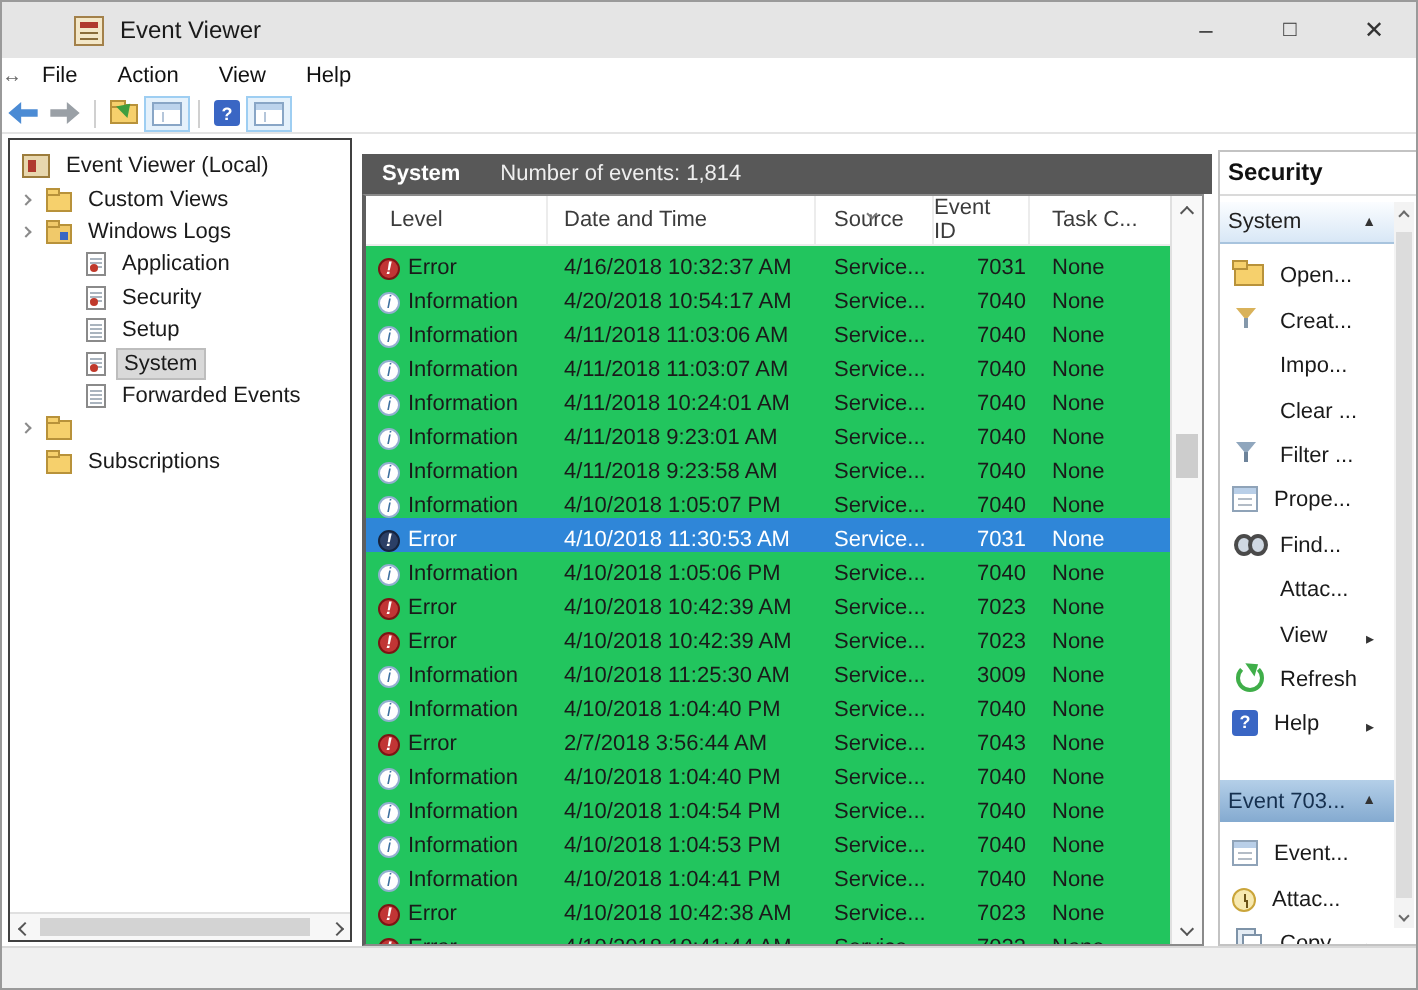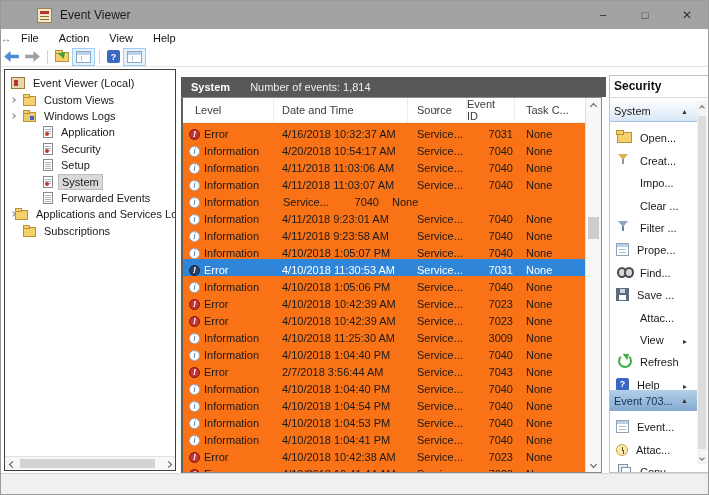--- a/index.html
+++ b/index.html
@@ -1,20 +1,20 @@
 <!DOCTYPE html>
 <html><head>
 <meta charset="utf-8">
 <style>
   * { margin:0; padding:0; box-sizing:border-box; }
   html,body { width:709px; height:495px; background:#fff; font-family:"Liberation Sans","DejaVu Sans",sans-serif; }
   .win { position:relative; width:709px; height:495px; background:#fff; border:1px solid #9a9a9a; overflow:hidden; }
 
   
-  .titlebar { position:absolute; left:0; top:0; width:100%; height:28px; background:#a3a3a3; display:flex; align-items:center; }
+  .titlebar { position:absolute; left:0; top:0; width:100%; height:28px; background:#e5e5e5; display:flex; align-items:center; }
   .appicon { width:15px; height:15px; margin-left:36px; background:#f3e7c8; border:1px solid #a3814a; position:relative; }
   .appicon::before { content:""; position:absolute; left:2px; top:2px; right:2px; height:3px; background:#b03a2e; }
   .appicon::after { content:""; position:absolute; left:2px; top:7px; right:2px; height:1px; background:#8a6d3b; box-shadow:0 3px #8a6d3b; }
   .title { font-size:12px; color:#1a1a1a; margin-left:8px; }
   .wincontrols { position:absolute; right:0; top:0; height:28px; display:flex; }
   .wbtn { width:42px; height:28px; display:flex; align-items:center; justify-content:center; font-size:12px; color:#333; }
   .wbtn.max { font-size:11px; }
 
   
   .menubar { position:absolute; left:0; top:28px; width:100%; height:18px; display:flex; align-items:center; font-size:11px; color:#111; }
@@ -71,21 +71,21 @@
   .hscroll { position:absolute; left:0; right:0; bottom:0; height:14px; background:#f7f7f7; border-top:1px solid #e0e0e0; }
   .harrow { position:absolute; top:0; width:14px; height:14px; display:flex; align-items:center; justify-content:center; }
   .harrow.l { left:0; } .harrow.r { right:0; }
   .hthumb { position:absolute; top:2px; bottom:2px; left:15px; right:20px; background:#d3d3d3; }
 
   
   .chead { position:absolute; left:180px; top:76px; width:425px; height:20px; background:#585858; color:#fff; display:flex; align-items:center; font-size:11px; }
   .chead .ctitle { font-weight:bold; padding-left:10px; }
   .chead .csub { margin-left:20px; color:#eeeeee; }
 
-  .table { position:absolute; left:180px; top:96px; width:421px; height:376px; background:#f97316; border:1px solid #8a8a8a; border-left:2px solid #5f5f5f; overflow:hidden; }
+  .table { position:absolute; left:180px; top:96px; width:421px; height:376px; background:#22c55e; border:1px solid #8a8a8a; border-left:2px solid #5f5f5f; overflow:hidden; }
   .thr { position:absolute; left:0; top:0; right:16px; height:25px; display:flex; font-size:11px; color:#3c3c3c; background:#fff; border-bottom:1px solid #ececec; }
   .th { height:100%; display:flex; align-items:center; border-right:1px solid #ececec; position:relative; }
   .th-level { width:91px; padding-left:12px; }
   .th-date { width:134px; padding-left:8px; }
   .th-src { width:59px; padding-left:9px; }
   .th-eid { width:48px; justify-content:flex-end; padding-right:12px; }
   .th-task { flex:1; padding-left:11px; border-right:none; }
   .sortmark { position:absolute; top:2px; left:50%; margin-left:-3px; }
   .sortmark .chev { width:4px; height:4px; border-color:#777; }
 
@@ -267,21 +267,20 @@
           </span>
           <span class="tic tic-page"></span>
           <span class="tlabel">Forwarded Events</span>
         </div>
 
         <div class="titem lv1">
           <span class="texp exp-right">
             <i class="chev right"></i>
           </span>
           <span class="tic tic-folder-v"></span>
-          <span class="tlabel">Applications and Services Lo</span>
         </div>
 
         <div class="titem lv1">
           <span class="texp exp-none">
             <i class="chev right"></i>
           </span>
           <span class="tic tic-folder-v"></span>
           <span class="tlabel">Subscriptions</span>
         </div>
       </div>
@@ -356,20 +355,21 @@
           <span class="c-src">Service...</span>
           <span class="c-eid">7040</span>
           <span class="c-task">None</span>
         </div>
 
         <div class="row">
           <span class="c-level">
             <i class="lic lic-info"></i>
             <span>Information</span>
           </span>
+          <span class="c-date">4/11/2018 10:24:01 AM</span>
           <span class="c-src">Service...</span>
           <span class="c-eid">7040</span>
           <span class="c-task">None</span>
         </div>
 
         <div class="row">
           <span class="c-level">
             <i class="lic lic-info"></i>
             <span>Information</span>
           </span>
@@ -600,25 +600,20 @@
             <span>Prope...</span>
             <span class="aarrow"></span>
           </div>
 
           <div class="aitem">
             <span class="aic aic-find"></span>
             <span>Find...</span>
             <span class="aarrow"></span>
           </div>
 
-          <div class="aitem">
-            <span class="aic aic-save"></span>
-            <span>Save ...</span>
-            <span class="aarrow"></span>
-          </div>
 
           <div class="aitem">
             <span class="aic aic-none"></span>
             <span>Attac...</span>
             <span class="aarrow"></span>
           </div>
 
           <div class="aitem">
             <span class="aic aic-none"></span>
             <span>View</span>

